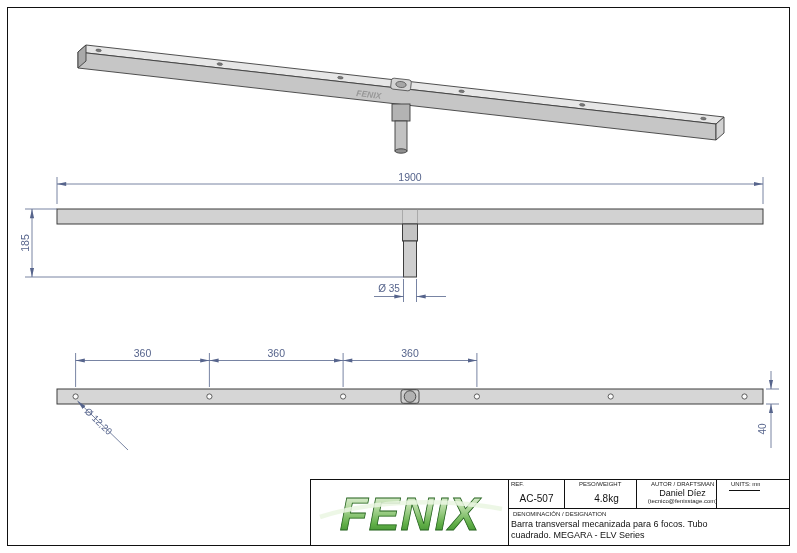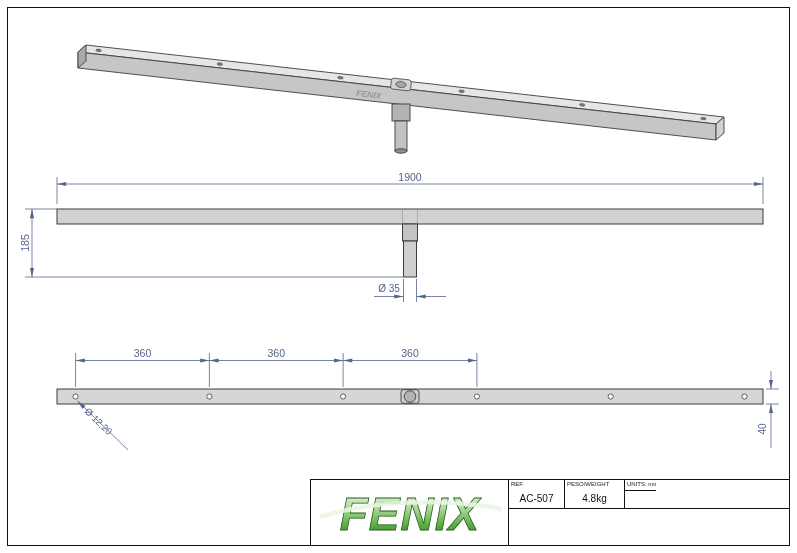--- a/index.html
+++ b/index.html
@@ -17,21 +17,21 @@
   .titleblock{
     position:absolute;left:310px;top:479px;width:479px;height:66px;
     border-top:1.6px solid #111;border-left:1.6px solid #111;
     box-sizing:border-box;display:flex;background:#fff;
   }
   .tb-logo{
     width:198px;border-right:1.2px solid #111;box-sizing:border-box;
     display:flex;align-items:center;justify-content:center;
   }
   .tb-right{flex:1;display:flex;flex-direction:column;min-width:0;}
-  .tb-row-top{height:29px;display:flex;border-bottom:1.2px solid #111;box-sizing:border-box;}
+  .tb-row-top{height:29px;display:flex;border-bottom:1.2px solid #111;box-sizing:border-box;gap:12px;}
   .tb-cell{border-right:1.2px solid #111;box-sizing:border-box;display:flex;flex-direction:column;min-width:0;}
   .tb-cell:last-child{border-right:none;}
   .tb-label{font-size:6px;line-height:7px;padding:1px 0 0 2px;color:#222;white-space:nowrap;overflow:hidden;}
   .tb-value{flex:1;display:flex;align-items:center;justify-content:center;font-size:10px;color:#111;white-space:nowrap;}
   .tb-value.small{font-size:9px;flex-direction:column;justify-content:flex-start;}
   .tb-email{font-size:6px;color:#222;white-space:nowrap;}
   .units-inner{height:11px;border-bottom:1.2px solid #111;box-sizing:border-box;}
   .tb-desig{flex:1;padding:1px 0 0 2px;box-sizing:border-box;}
   .tb-desig-value{font-size:9px;line-height:10.5px;color:#111;width:232px;margin-top:1px;}
   .w-ref{width:56px}.w-peso{width:60px}.w-fecha{width:64px}.w-autor{width:68px}.w-units{width:31px}
@@ -173,23 +173,34 @@
     <div class="tb-right">
       <div class="tb-row-top">
         <div class="tb-cell w-ref">
           <div class="tb-label">REF.</div>
           <div class="tb-value">AC-507</div>
         </div>
         <div class="tb-cell w-peso">
           <div class="tb-label">PESO/WEIGHT</div>
           <div class="tb-value">4.8kg</div>
         </div>
+        <div class="tb-cell w-autor">
+          <div class="tb-label">AUTOR / DRAFTSMAN</div>
+          <div class="tb-value small">
+            <span>Daniel Díez</span>
+            <span class="tb-email">(tecnico@fenixstage.com)</span>
+          </div>
+        </div>
         <div class="tb-cell w-units">
           <div class="units-inner">
             <div class="tb-label">UNITS: mm</div>
           </div>
         </div>
       </div>
+      <div class="tb-desig">
+        <div class="tb-label">DENOMINACIÓN / DESIGNATION</div>
+        <div class="tb-desig-value">Barra transversal mecanizada para 6 focos. Tubo cuadrado. MEGARA - ELV Series</div>
+      </div>
     </div>
   </div>
 
   <div class="frame"></div>
 </div>
 
 </body></html>

